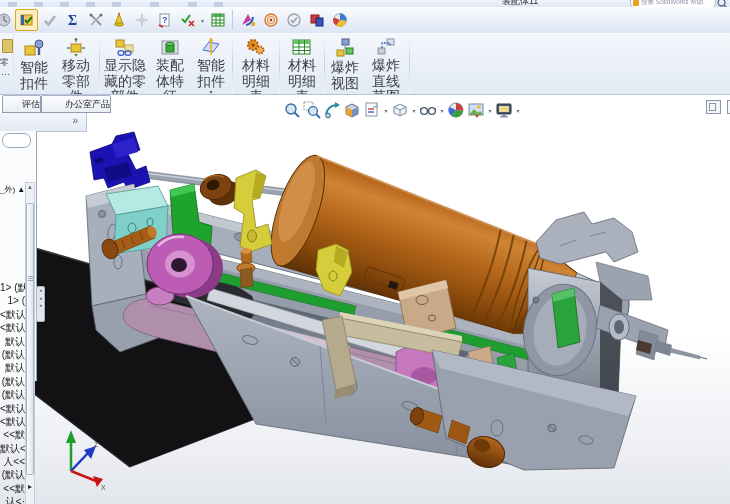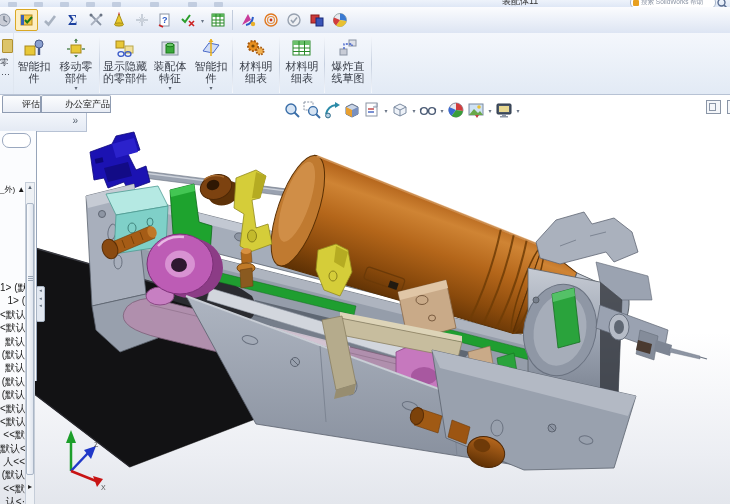--- a/index.html
+++ b/index.html
@@ -22,21 +22,21 @@
   .tdrop{width:7px;font-size:6px;color:#6a7586;flex:none;text-align:center;}
 
   
   .cmdmgr{position:absolute;left:0;top:33px;width:730px;height:62px;background:linear-gradient(#f4f7fc,#e2eaf5);border-bottom:1px solid #b7c2d4;display:flex;align-items:stretch;}
   .cmd-partial{width:13px;overflow:hidden;position:relative;flex:none;border-right:1px solid #dfe6f0;}
   .cmd-partial .sliver{position:absolute;left:2px;top:6px;width:9px;height:12px;background:#dcc46a;border:1px solid #b09030;border-radius:1px;}
   .cmd-partial .plabel{position:absolute;left:0;top:24px;font-size:8.5px;color:#3a3f49;}
   .cmd-partial .pell{position:absolute;left:1px;top:36px;font-size:8.5px;color:#3a3f49;}
   .cbtn{display:flex;flex-direction:column;align-items:center;justify-content:flex-start;padding:3px 2px 1px 2px;flex:none;cursor:default;}
   .cbtn .cicon{height:24px;display:flex;align-items:center;justify-content:center;}
-  .cbtn .clabel{font-size:11px;line-height:1.12;color:#3a3f49;text-align:center;word-break:break-all;}
+  .cbtn .clabel{font-size:14px;line-height:1.12;color:#3a3f49;text-align:center;word-break:break-all;}
   .cbtn .cdrop{font-size:6px;color:#5a6472;height:7px;line-height:7px;}
   .csep{width:1px;background:linear-gradient(#f6f8fc,#c6d0e0,#f6f8fc);margin:2px 1px;flex:none;}
 
   
   .main{position:absolute;left:0;top:95px;width:730px;height:409px;background:linear-gradient(180deg,#ffffff 0%,#ffffff 58%,#eceef3 88%,#e3e6ec 100%);}
   .tab{position:absolute;top:0;height:16px;border:1px solid #8f9cb2;border-top-color:#aab6c8;background:linear-gradient(#fcfdfe,#e9edf5);font-size:9px;color:#222;display:flex;align-items:center;justify-content:flex-end;border-radius:2px 2px 0 0;}
   .tab.t1{left:2px;width:37px;}
   .tab.t2{left:41px;width:68px;}
   .main-topline{position:absolute;left:0;top:-1px;width:730px;height:1px;background:#b7c2d4;}
 
@@ -279,20 +279,31 @@
             <rect x="2" y="4" width="17" height="4" fill="#6ac06a"></rect>
             <line x1="2" y1="11" x2="19" y2="11" stroke="#2a8a2a"></line>
             <line x1="2" y1="14.5" x2="19" y2="14.5" stroke="#2a8a2a"></line>
             <line x1="8" y1="4" x2="8" y2="18" stroke="#2a8a2a"></line>
             <line x1="13.5" y1="4" x2="13.5" y2="18" stroke="#2a8a2a"></line>
           </svg>
         </div>
       <div class="clabel">材料明细表</div>
     </div>
     <div class="csep"></div>
+    <div class="cbtn" style="width:34px">
+      <div class="cicon">
+          <svg width="22" height="22">
+            <rect x="3" y="13" width="7" height="6" fill="#e8c838" stroke="#a8881a"></rect>
+            <rect x="12" y="11" width="7" height="6" fill="#6ac86a" stroke="#1a7a1a"></rect>
+            <rect x="8" y="2" width="7" height="6" fill="#8aa0d0" stroke="#4a5a88"></rect>
+            <line x1="11" y1="9" x2="11" y2="12" stroke="#888"></line>
+          </svg>
+        </div>
+      <div class="clabel">爆炸视图</div>
+    </div>
     <div class="cbtn" style="width:40px">
       <div class="cicon">
           <svg width="22" height="22">
             <rect x="3" y="12" width="7" height="6" fill="#c8ccd6" stroke="#8a94a4"></rect>
             <rect x="12" y="3" width="7" height="6" fill="#dde0e8" stroke="#8a94a4"></rect>
             <path d="M7 12 V7 H15 V9" fill="none" stroke="#3a5ac8" stroke-width="1.3" stroke-dasharray="2 1.4"></path>
           </svg>
         </div>
       <div class="clabel">爆炸直线草图</div>
     </div>

